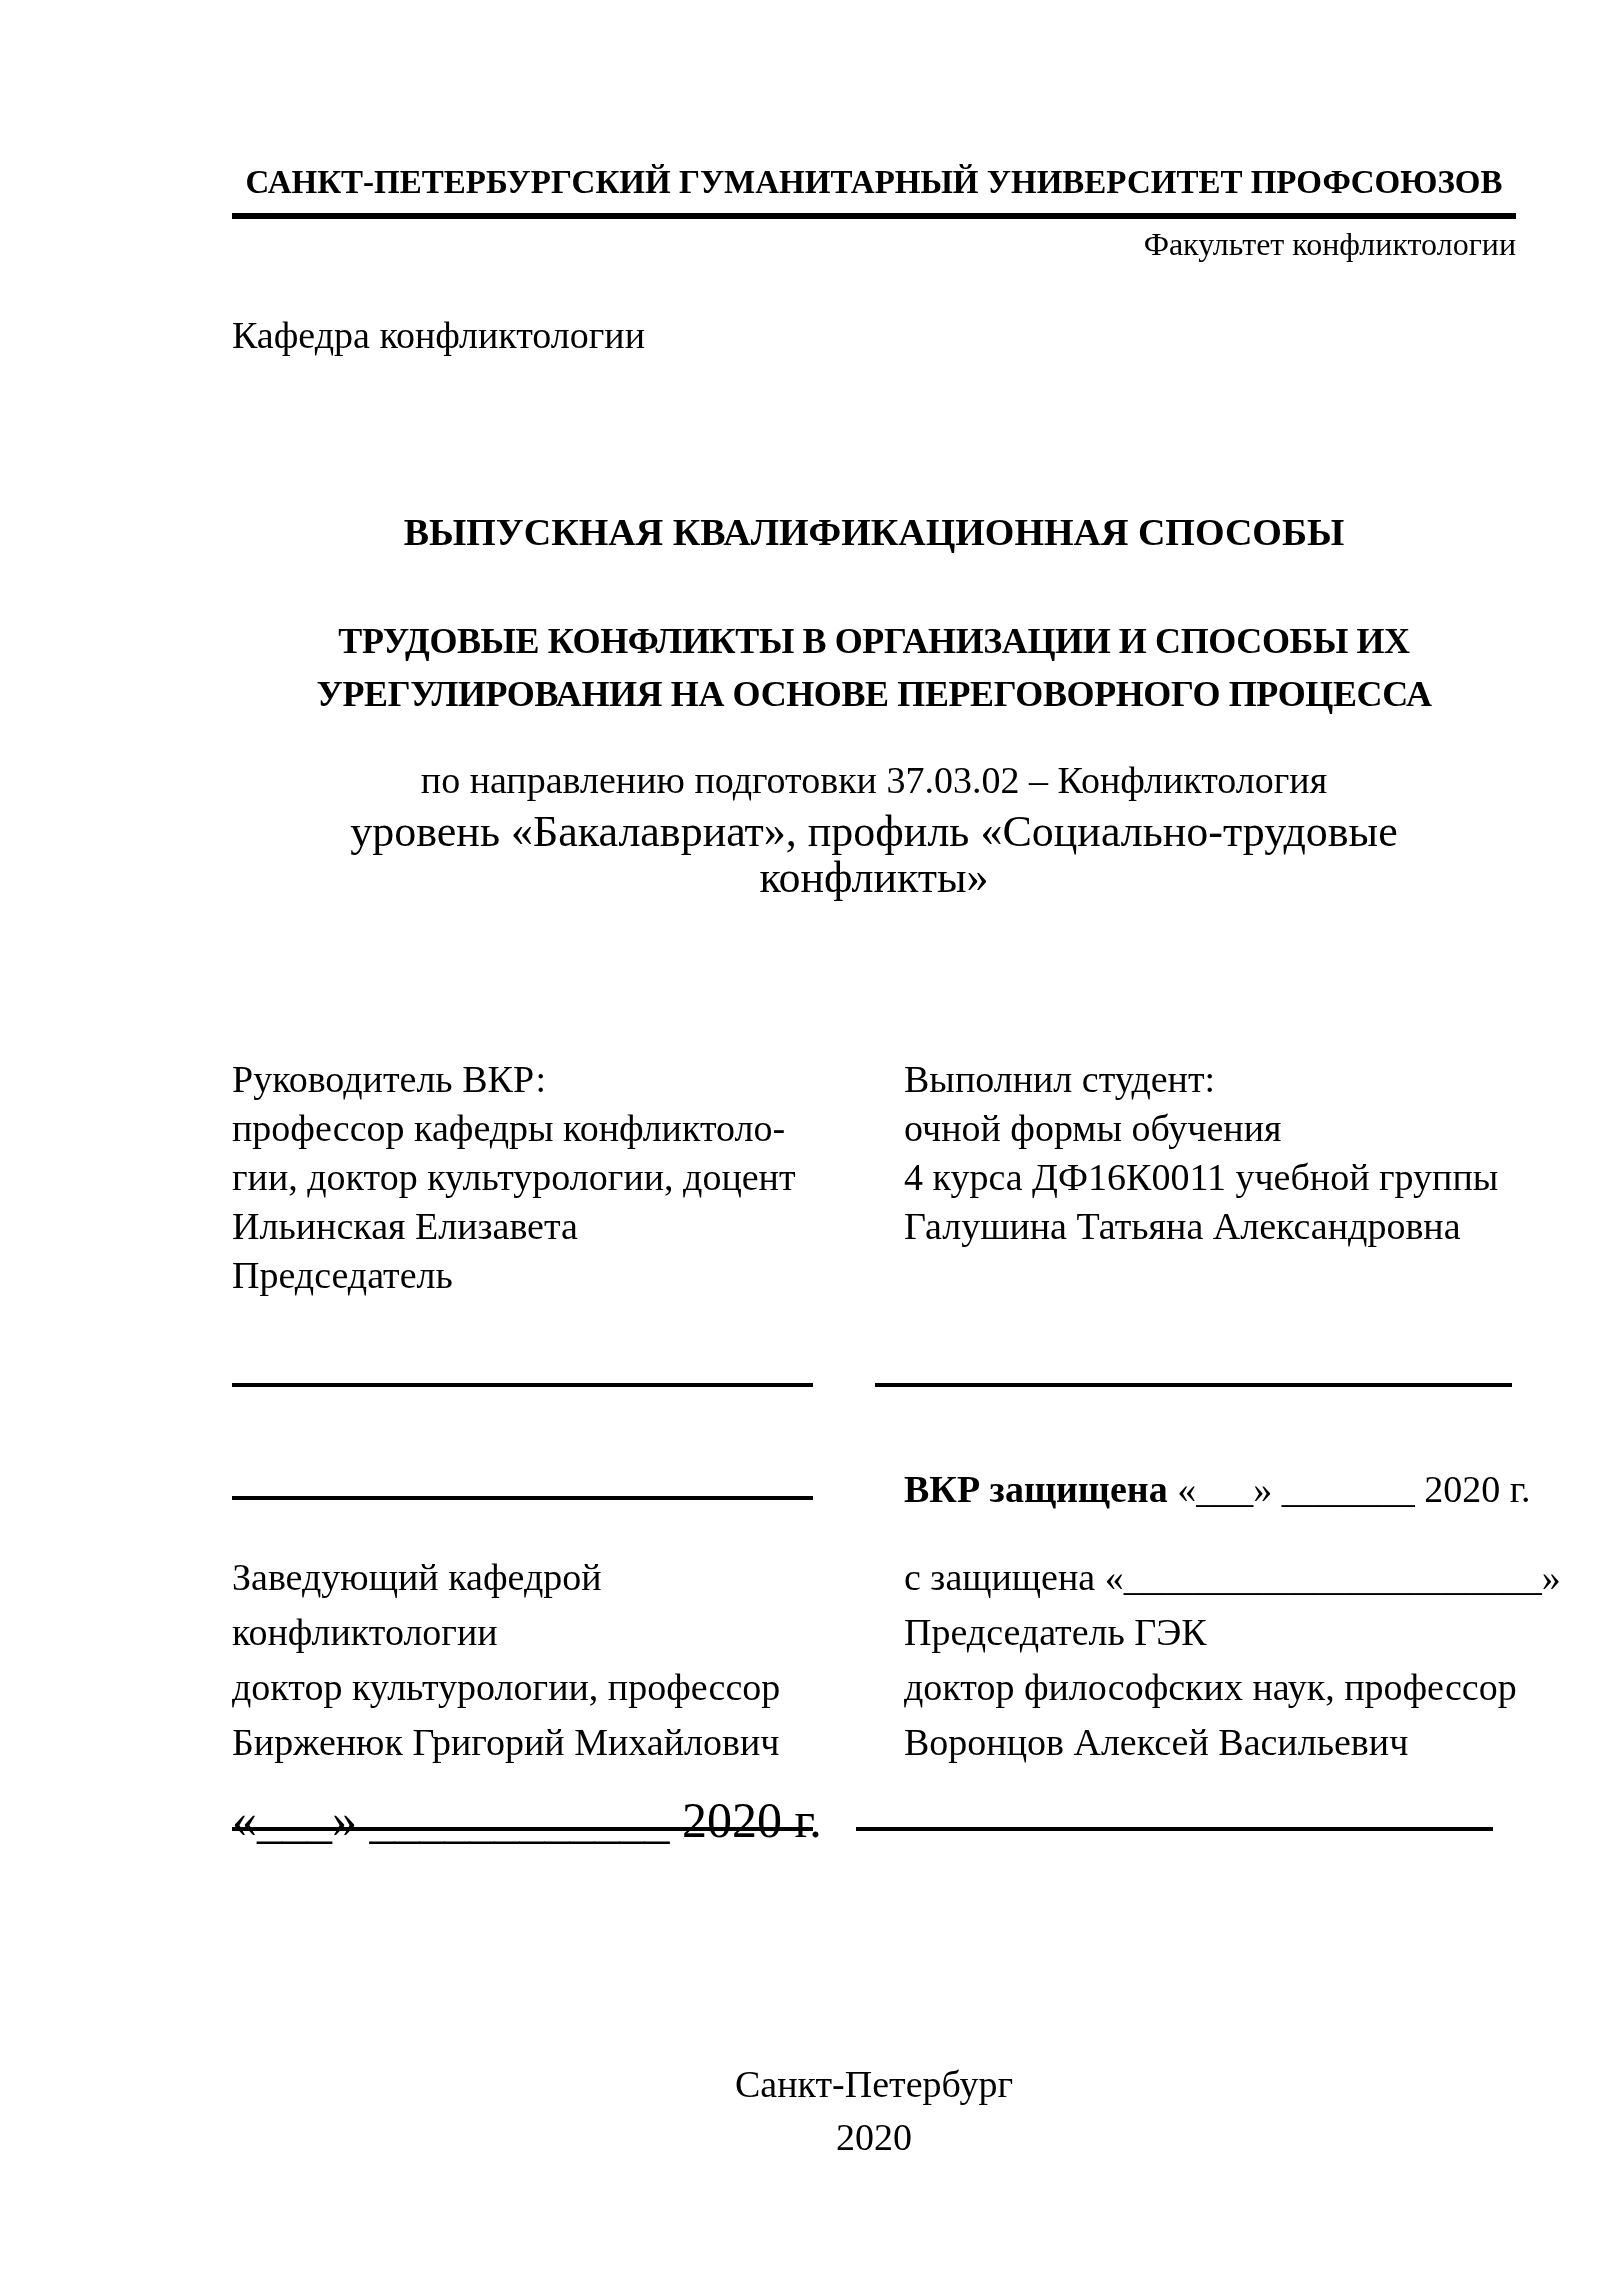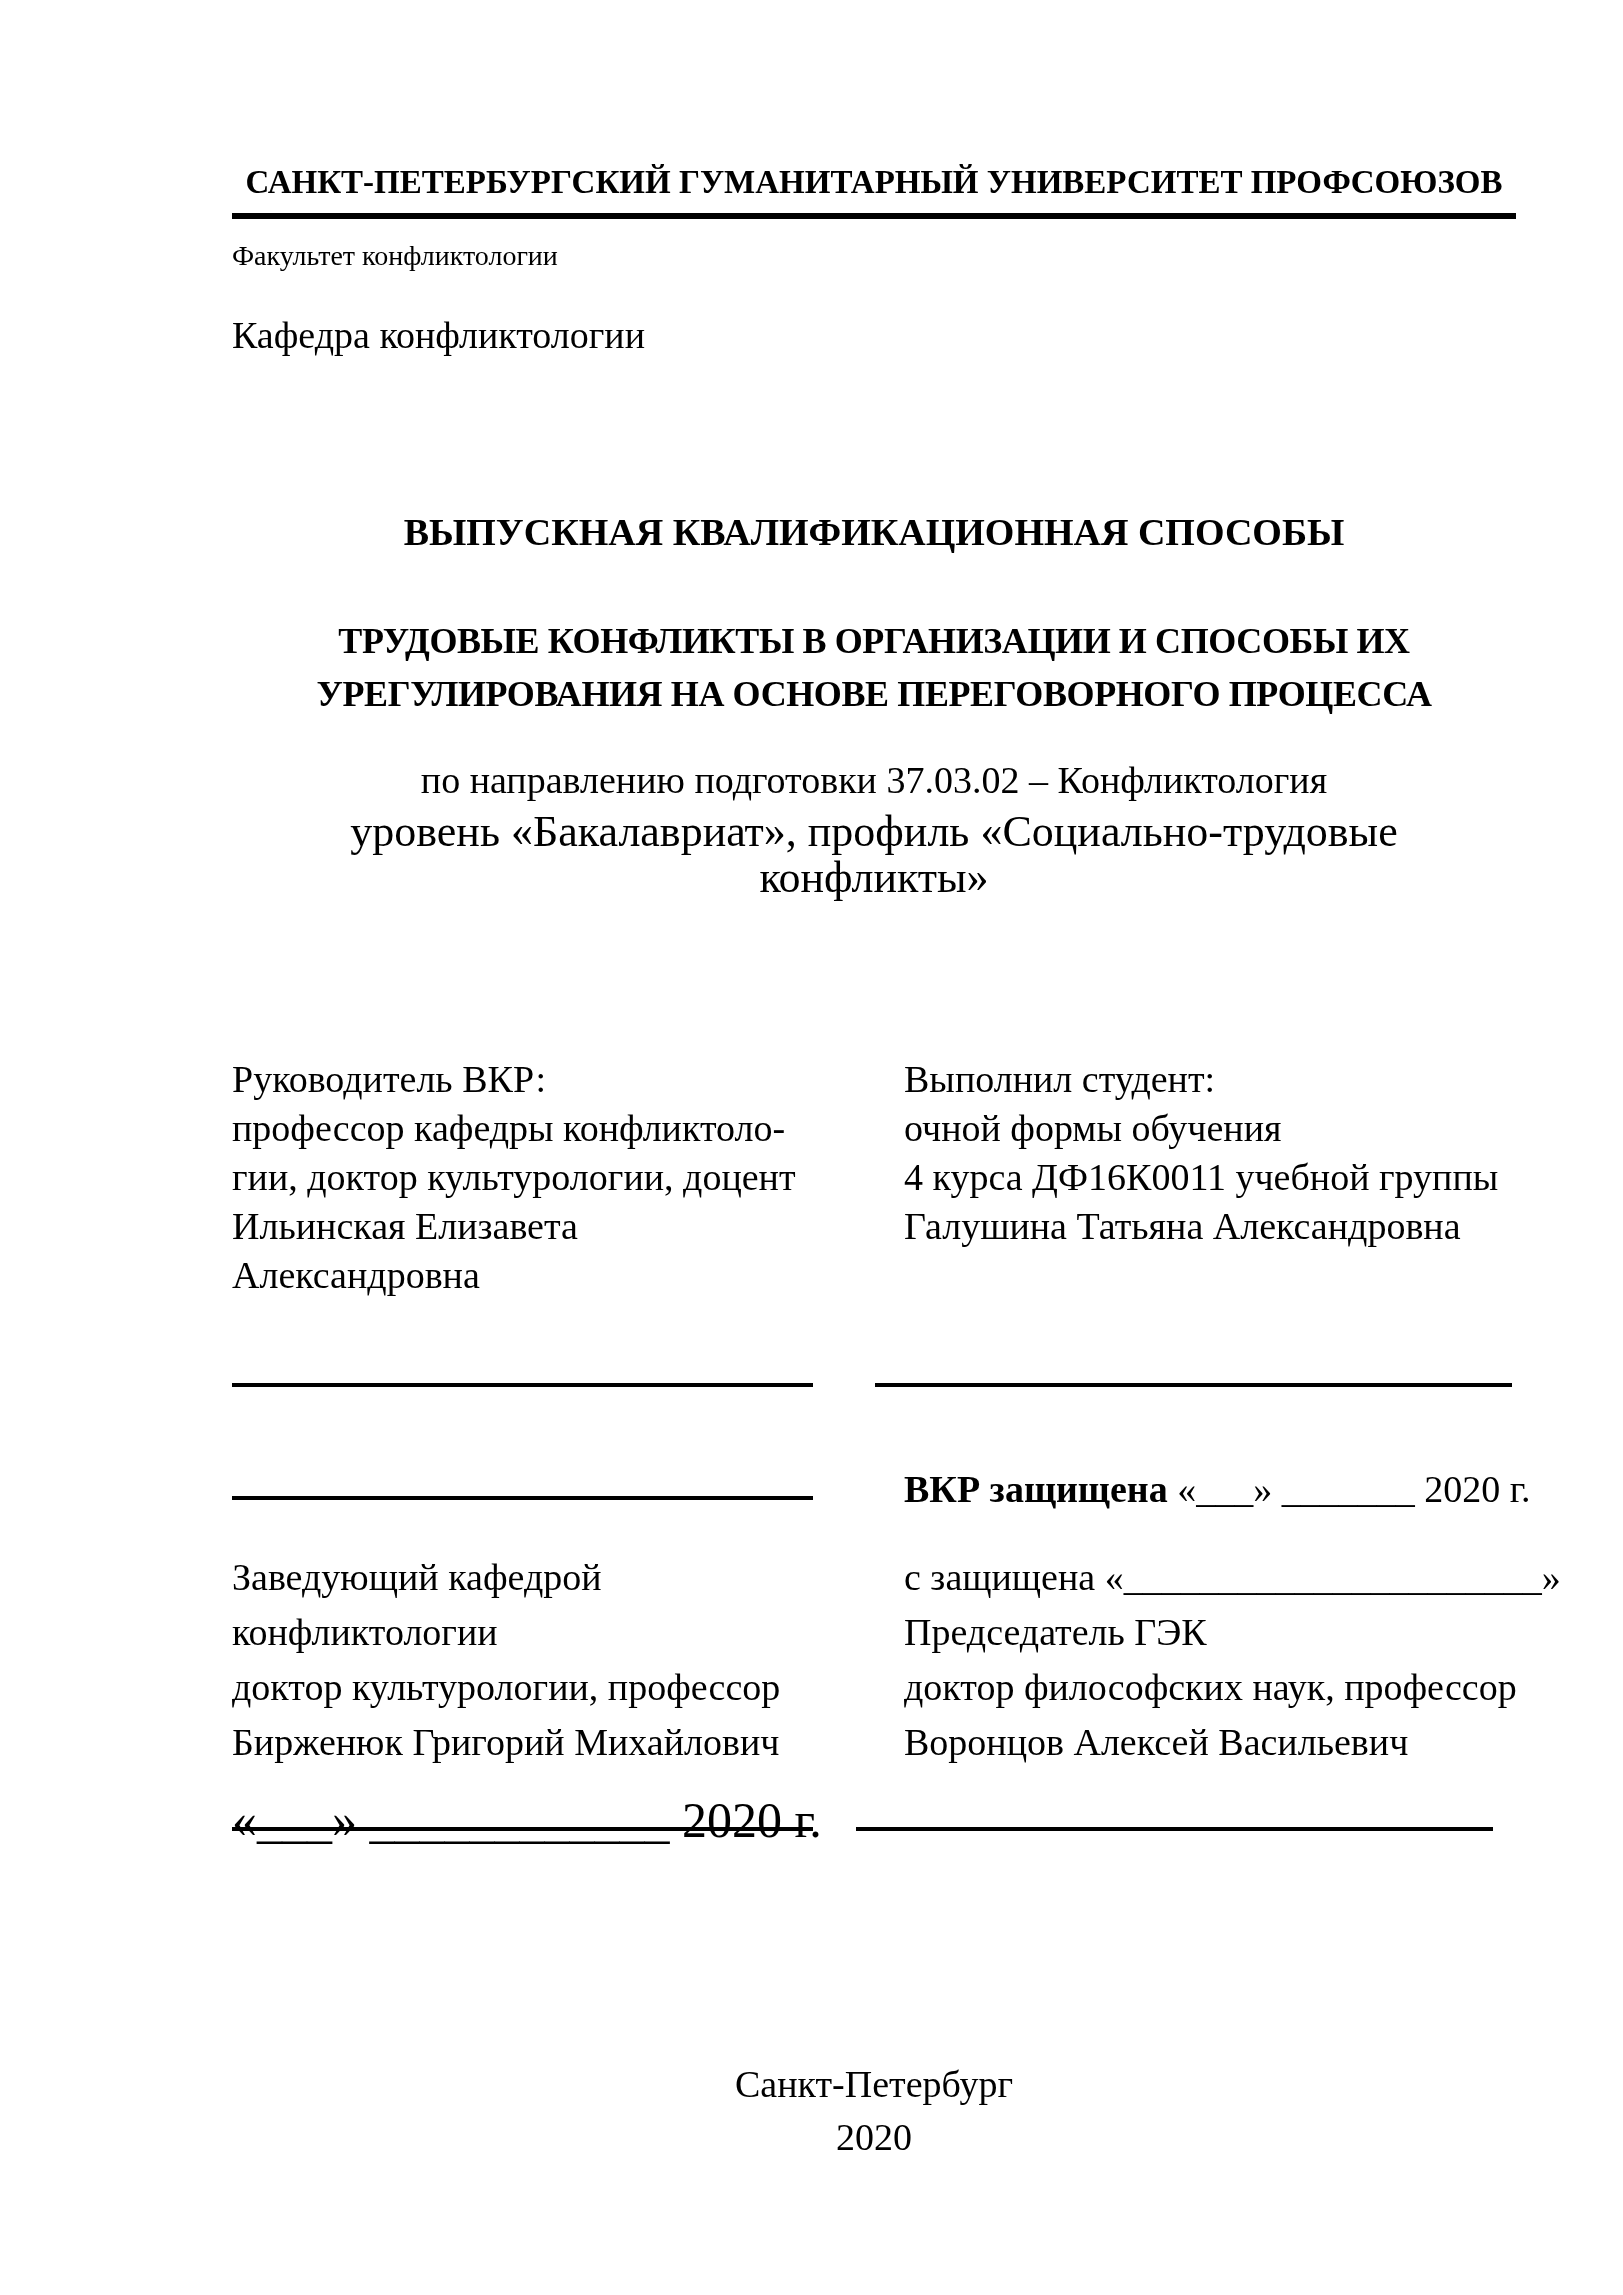--- a/index.html
+++ b/index.html
@@ -24,24 +24,23 @@
     text-align: center;
     font-weight: bold;
     font-size: 33px;
     line-height: 39px;
     letter-spacing: 0px;
     padding-bottom: 11px;
     border-bottom: 6.3px solid #000000;
   }
   .faculty {
     top: 221px;
-    text-align: left;
-    font-size: 28px;
+    text-align: right;
+    font-size: 32px;
     line-height: 46px;
-    margin-top: 12px;
   }
   .department {
     top: 312px;
     text-align: left;
     font-size: 38px;
     line-height: 46px;
   }
   .work-type {
     top: 509px;
     text-align: center;
@@ -117,21 +116,21 @@
   <div>УРЕГУЛИРОВАНИЯ НА ОСНОВЕ ПЕРЕГОВОРНОГО ПРОЦЕССА</div>
 </div>
 <div class="abs content-w direction">по направлению подготовки 37.03.02 – Конфликтология</div>
 <div class="abs content-w level">уровень «Бакалавриат», профиль «Социально-трудовые конфликты»</div>
 
 <div class="abs col-left people">
   <div>Руководитель ВКР:</div>
   <div>профессор кафедры конфликтоло-</div>
   <div>гии, доктор культурологии, доцент</div>
   <div>Ильинская Елизавета</div>
-  <div>Александровна</div>
+  <div>Председатель</div>
 </div>
 <div class="abs col-right people">
   <div>Выполнил студент:</div>
   <div>очной формы обучения</div>
   <div>4 курса ДФ16К0011 учебной группы</div>
   <div>Галушина Татьяна Александровна</div>
 </div>
 
 <div class="abs sig-line" style="left:232px; top:1383px; width:581px;"></div>
 <div class="abs sig-line" style="left:875px; top:1383px; width:637px;"></div>

